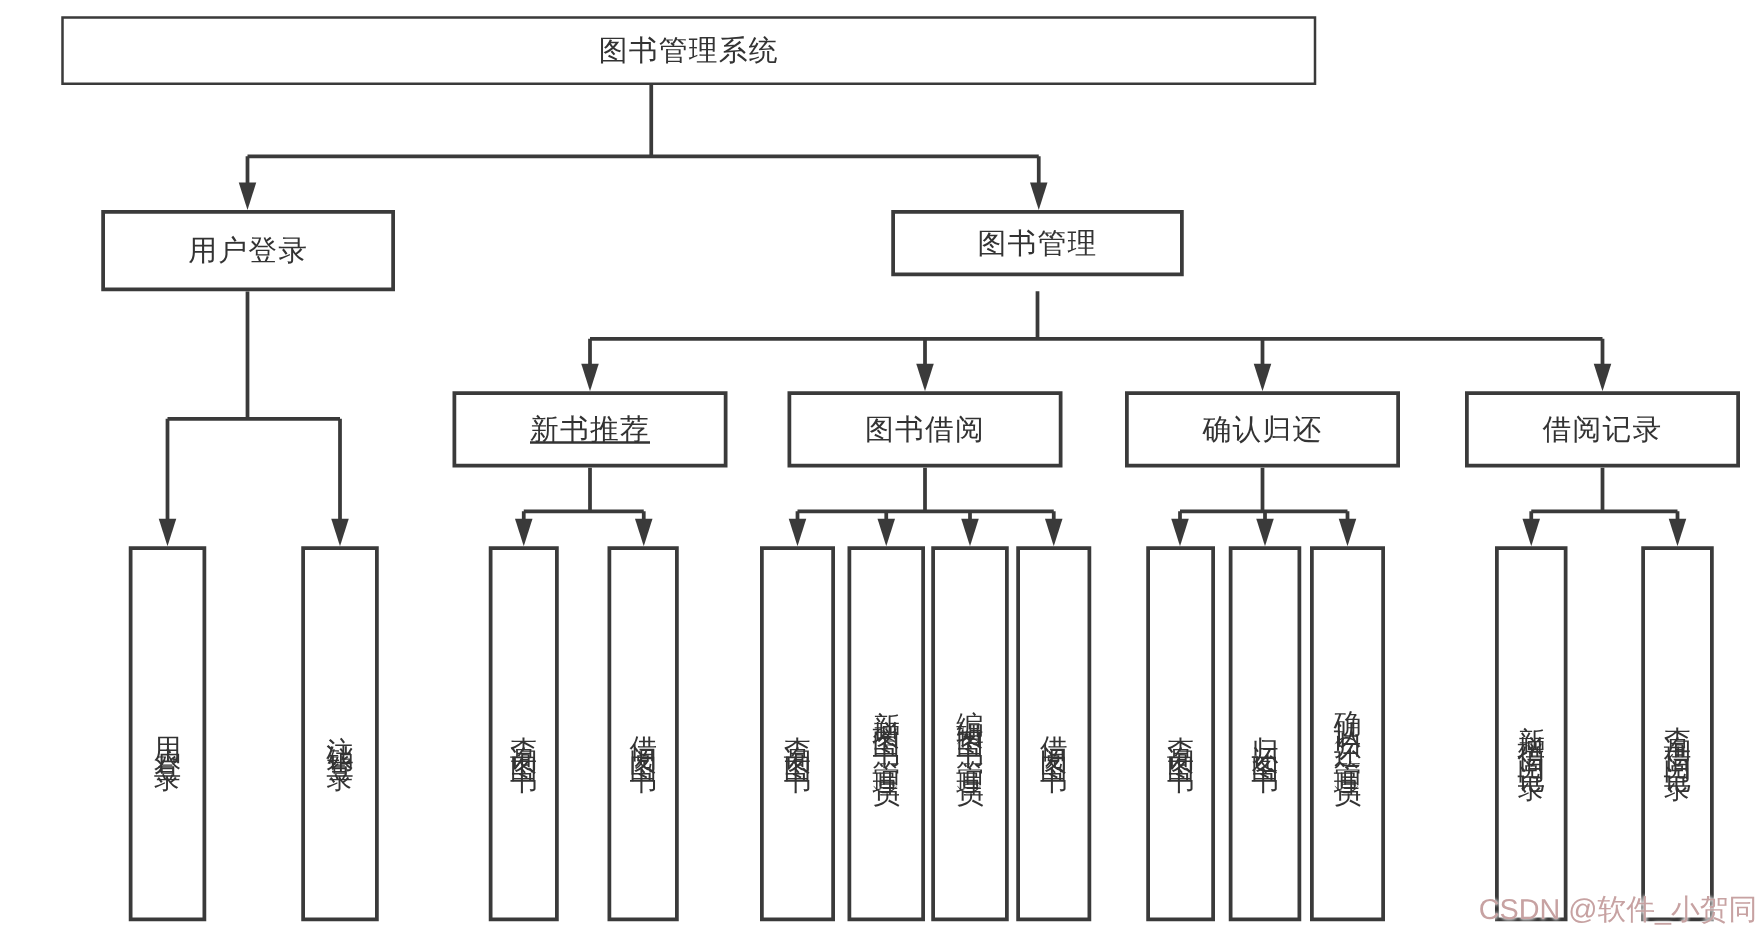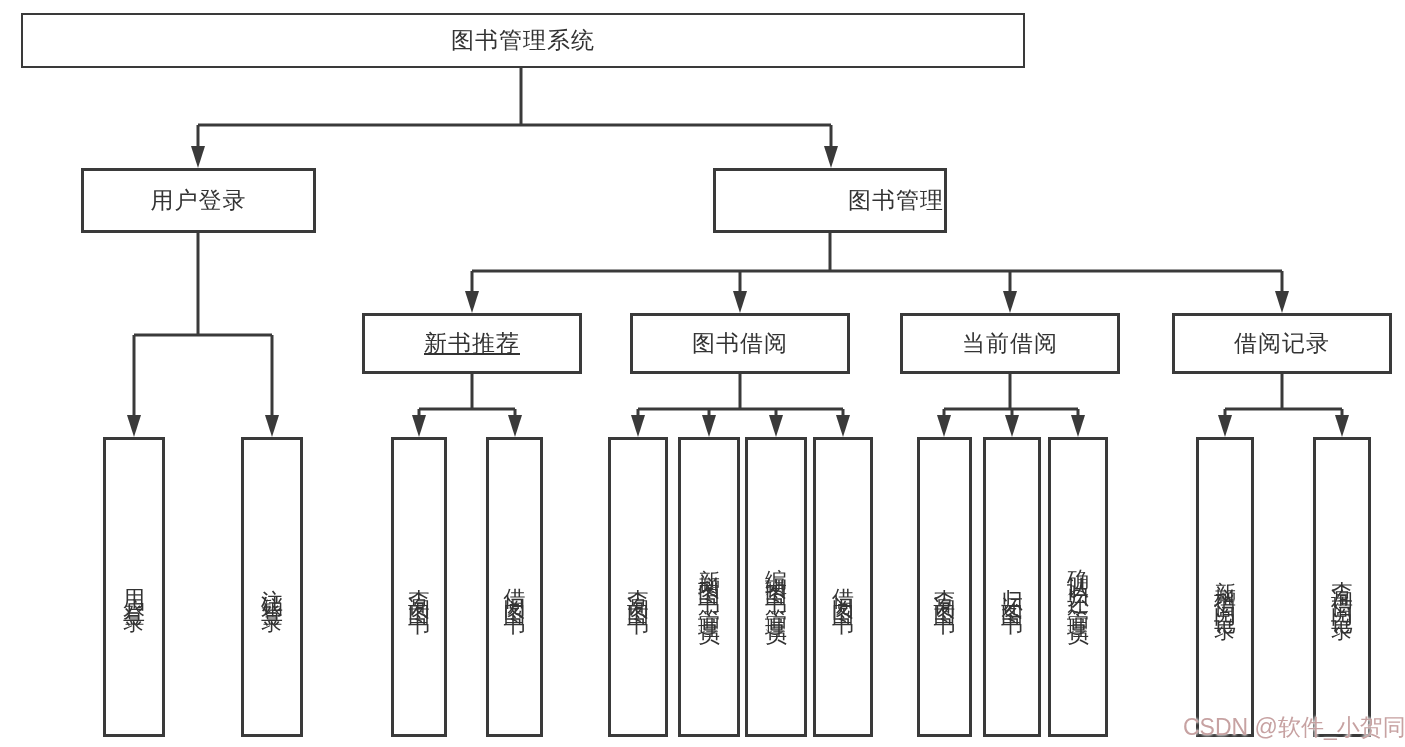--- a/index.html
+++ b/index.html
@@ -27,20 +27,21 @@
     box-sizing: border-box;
     background: #ffffff;
     border: 3px solid #3a3a3a;
     display: flex;
     align-items: center;
     justify-content: center;
     z-index: 2;
   }
   .box.thin {
     border-width: 2px;
+    margin-left: 28px;
   }
   .h-label {
     font-size: 23px;
     letter-spacing: 1px;
     color: #333333;
     white-space: nowrap;
   }
   .v-label {
     writing-mode: vertical-rl;
     text-orientation: mixed;
@@ -132,32 +133,32 @@
     </g>
   </svg>
 
   <div class="box thin" style="left:21px; top:13px; width:1004px; height:55px;">
     <span class="h-label">图书管理系统</span>
   </div>
 
   <div class="box" style="left:81px; top:168px; width:235px; height:65px;">
     <span class="h-label">用户登录</span>
   </div>
-  <div class="box" style="left:713px; top:168px; width:234px; height:65px;justify-content:flex-end;">
+  <div class="box" style="left:713px; top:168px; width:234px; height:53px;">
     <span class="h-label">图书管理</span>
   </div>
 
   <div class="box" style="left:362px; top:313px; width:220px; height:61px;text-decoration:underline;">
     <span class="h-label">新书推荐</span>
   </div>
   <div class="box" style="left:630px; top:313px; width:220px; height:61px;">
     <span class="h-label">图书借阅</span>
   </div>
   <div class="box" style="left:900px; top:313px; width:220px; height:61px;">
-    <span class="h-label">当前借阅</span>
+    <span class="h-label">确认归还</span>
   </div>
   <div class="box" style="left:1172px; top:313px; width:220px; height:61px;">
     <span class="h-label">借阅记录</span>
   </div>
 
   <div class="box" style="left:103px; top:437px; width:62px; height:300px;">
     <span class="v-label">用户登录</span>
   </div>
   <div class="box" style="left:241px; top:437px; width:62px; height:300px;">
     <span class="v-label">注销登录</span>

